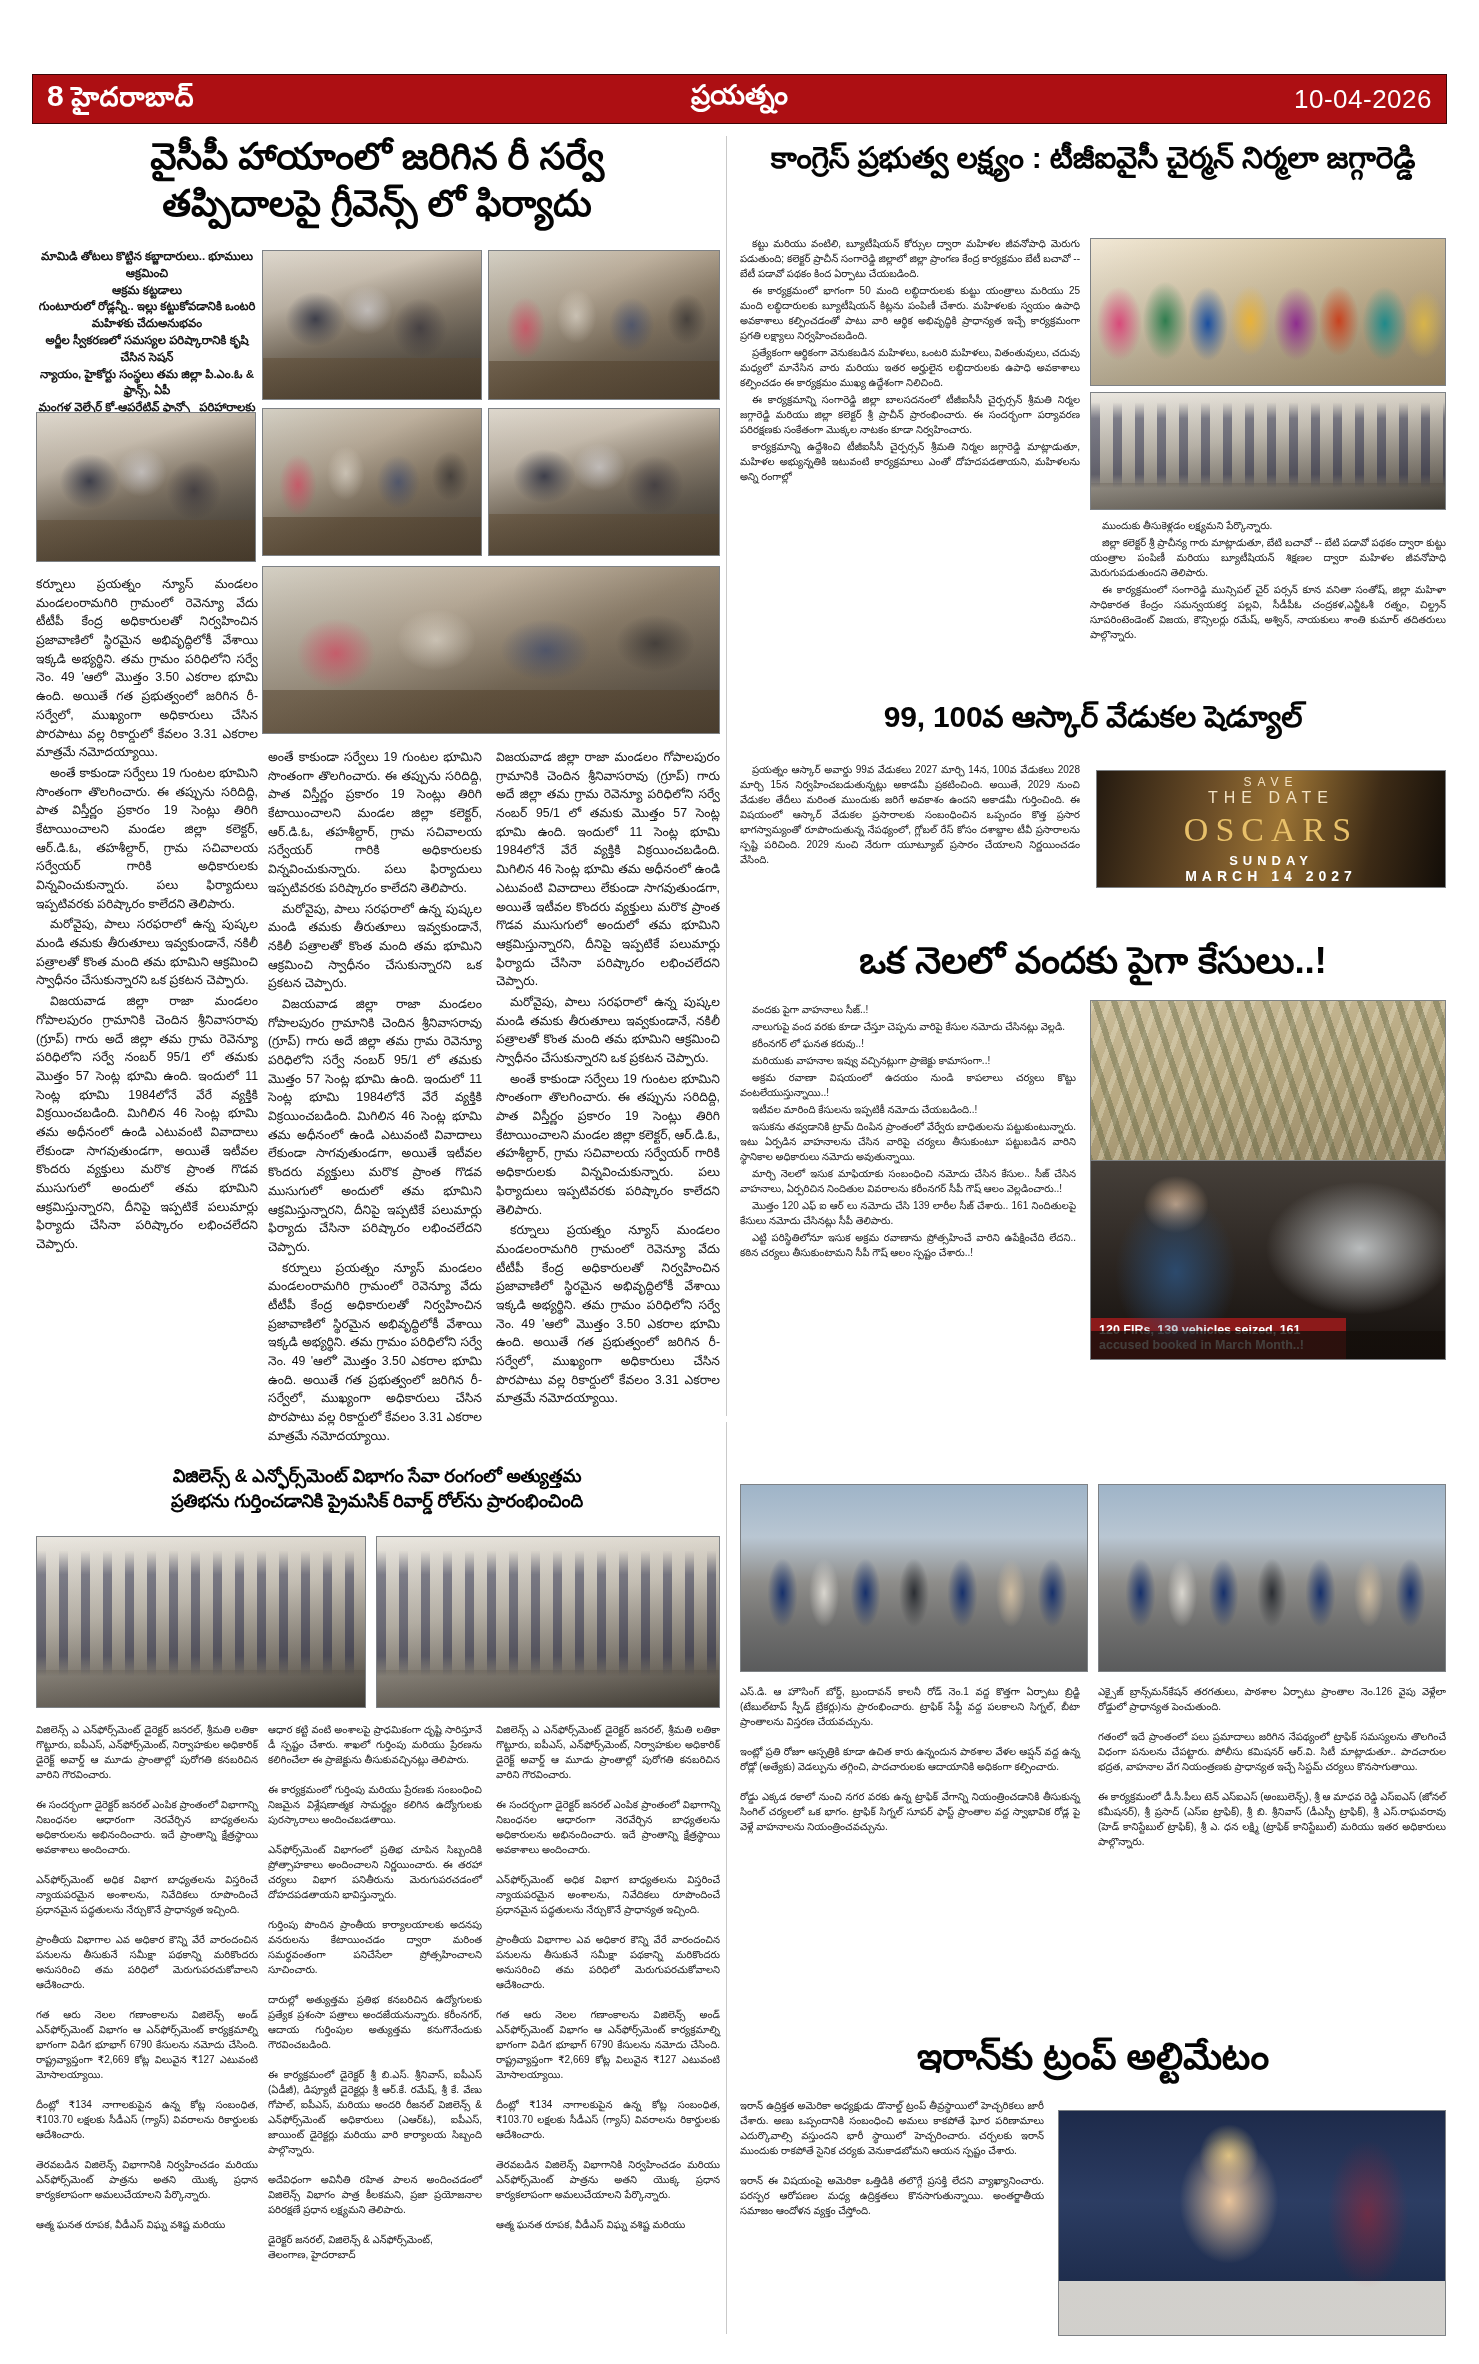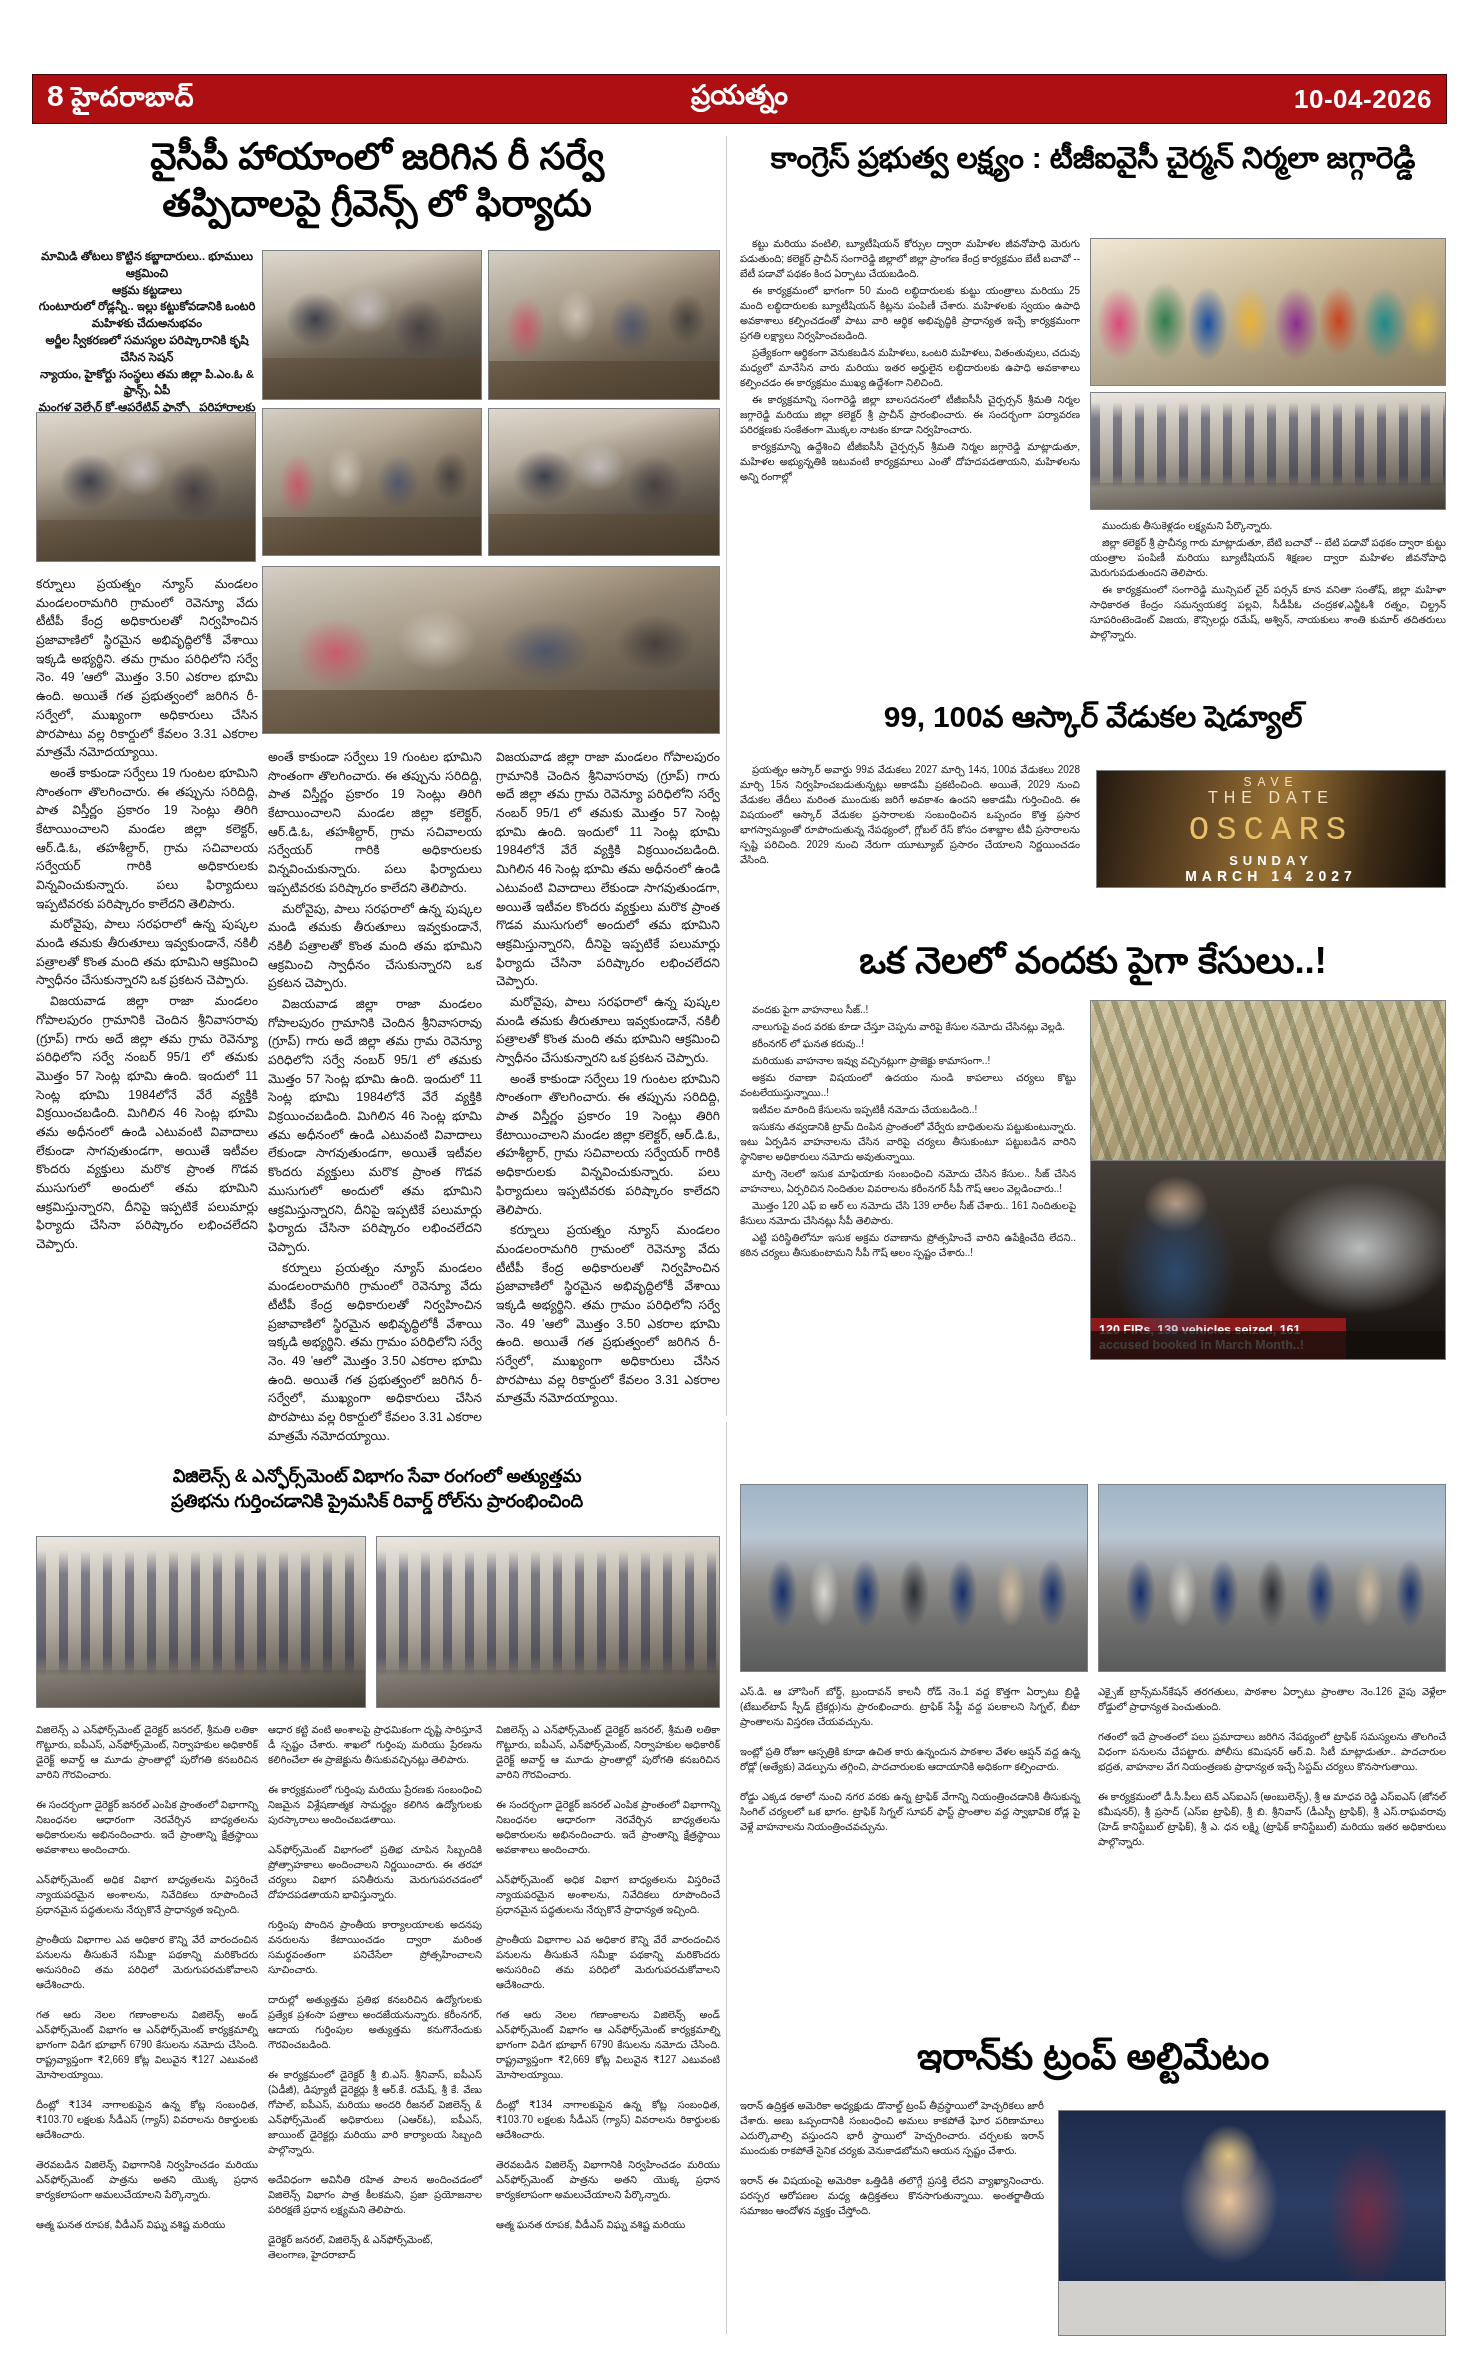--- a/index.html
+++ b/index.html
@@ -49,21 +49,21 @@
     color: #ffffff;
     font-size: 27px;
     font-weight: bold;
     pointer-events: none;
     font-family: Liberation Mono, monospace;
   }
   .mast-right {
     margin-left: auto;
     color: #ffffff;
     font-size: 26px;
-    font-weight: bold;
+    font-weight: normal;
     letter-spacing: .5px;
     z-index: 2;
   }
 
   
   .hl {
     font-weight: bold;
     color: #050505;
     text-align: center;
     line-height: 1.16;
@@ -243,21 +243,21 @@
     justify-content: center;
     color: #f3e3c4;
     letter-spacing: 4px;
   }
   .os-save { font-size: 12px; letter-spacing: 6px; }
   .os-date { font-size: 16px; letter-spacing: 6px; margin-bottom: 4px; }
   .os-main {
     font-size: 34px;
     letter-spacing: 7px;
     color: #e8c06a;
-    font-family: Liberation Mono, monospace;
+    font-family: Liberation Serif, serif;
   }
   .os-sun { font-size: 13px; letter-spacing: 5px; font-weight: bold; color:#fff; margin-top:4px;}
   .os-md { font-size: 14px; letter-spacing: 5px; font-weight: bold; color:#fff;}
 
   .col { position: absolute; }
   .divider-v {
     position: absolute;
     width: 1px;
     background: #c9c9c9;
   }

